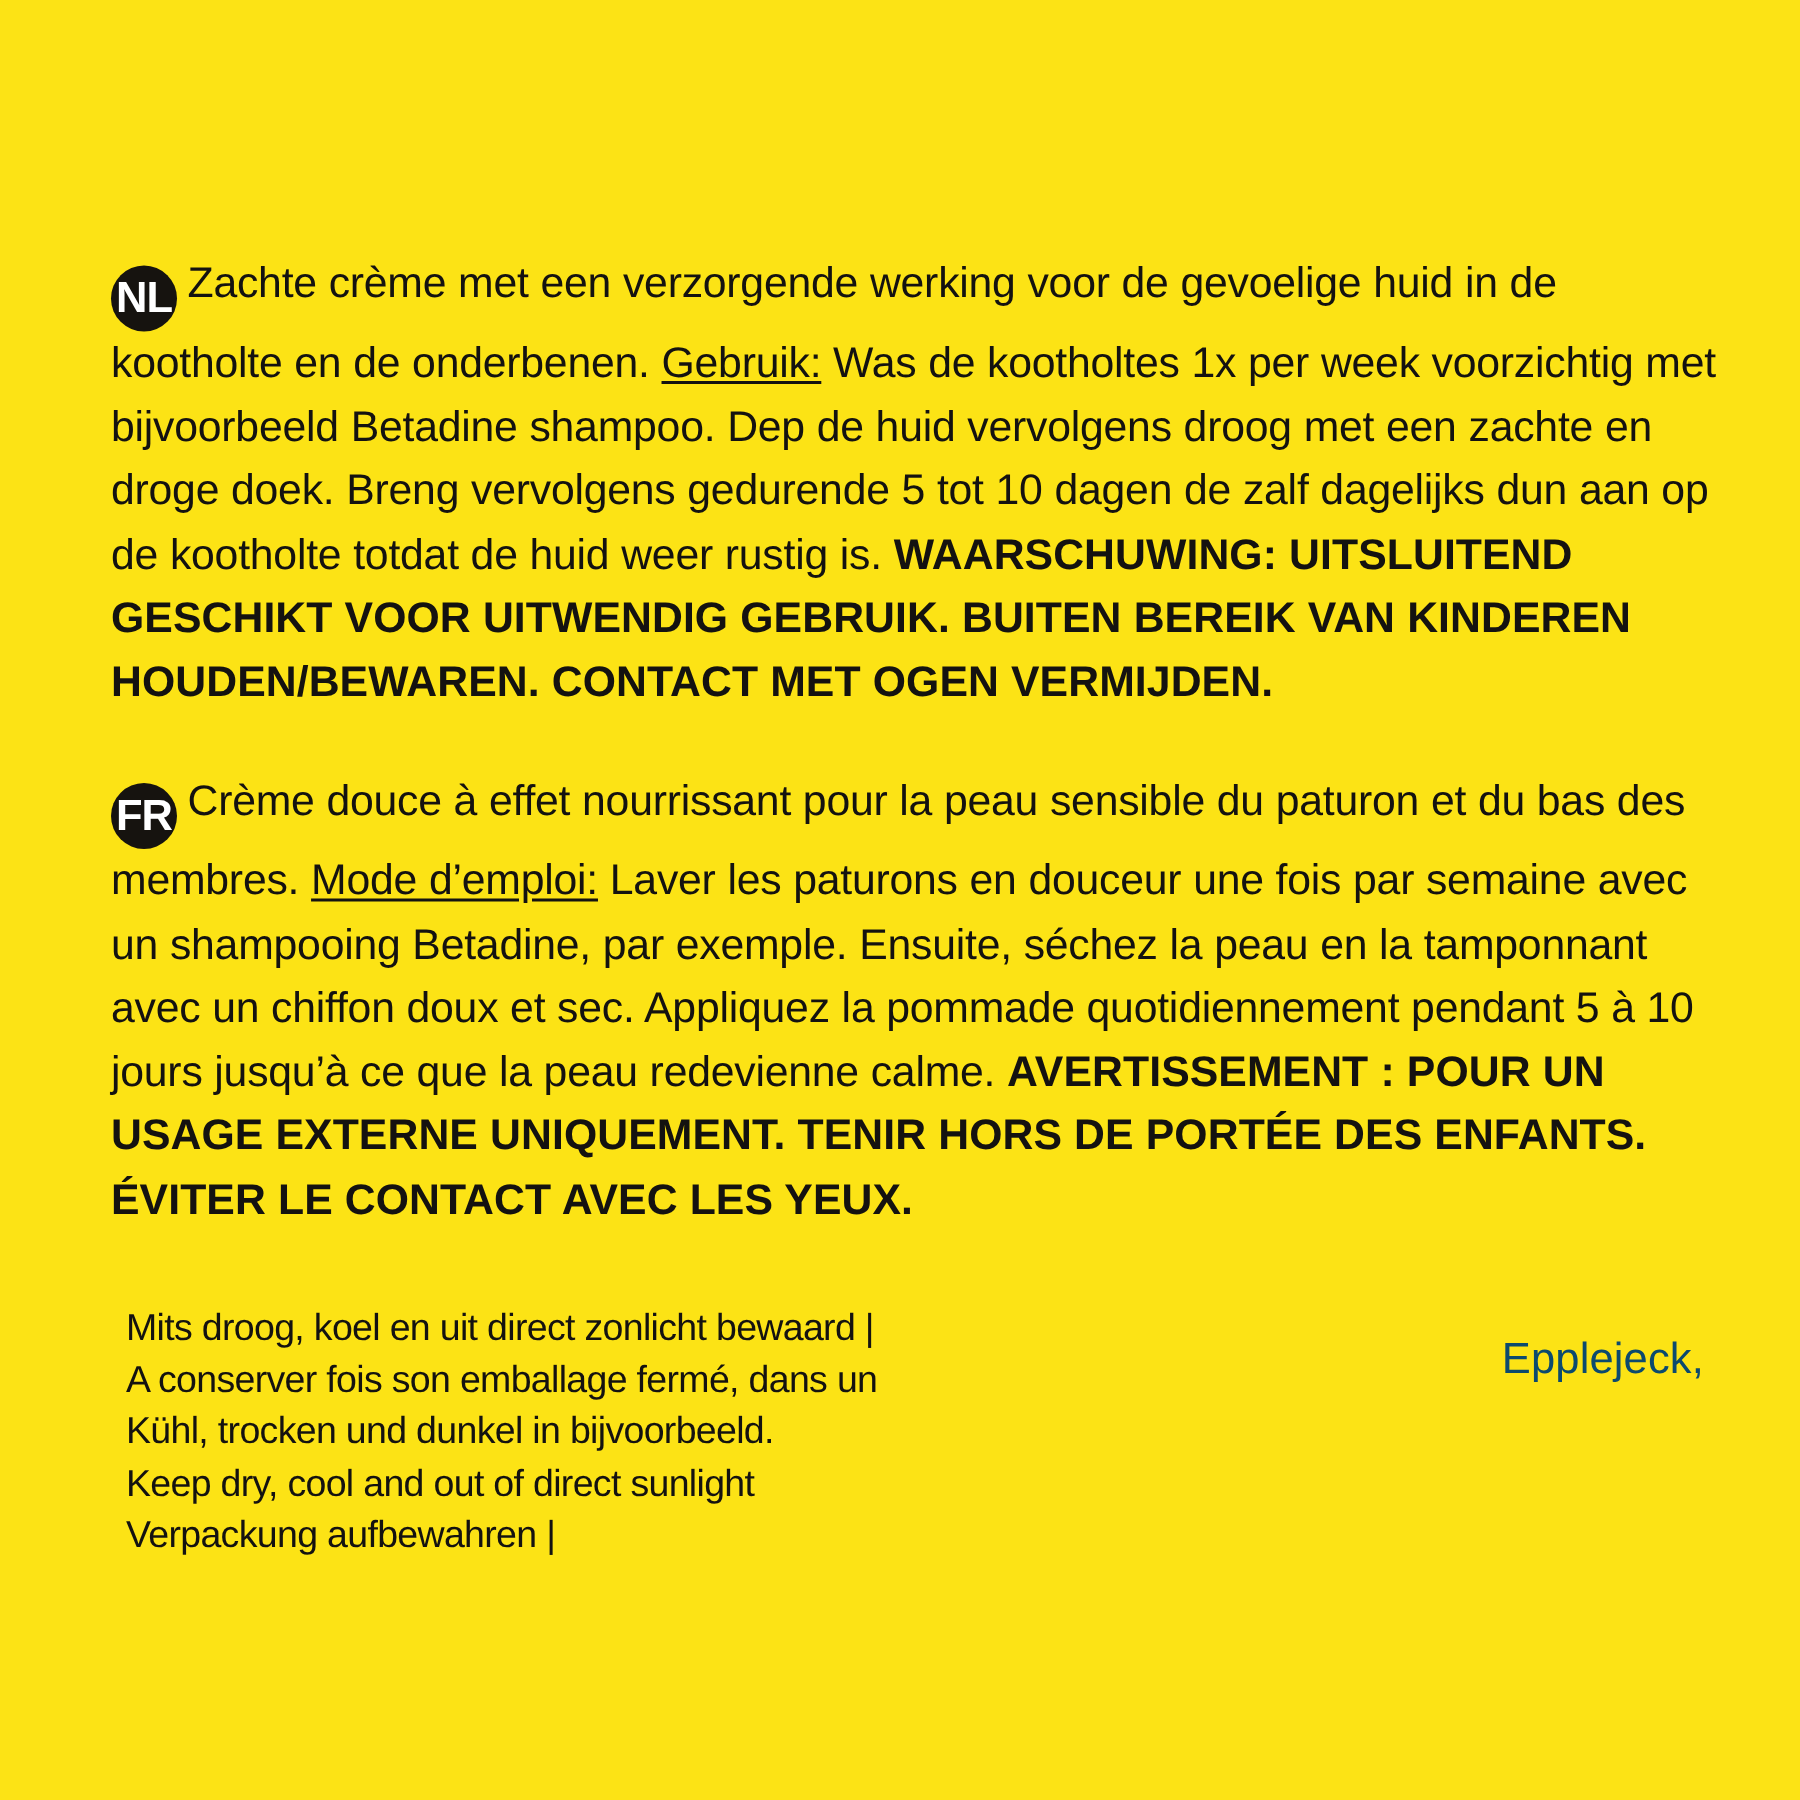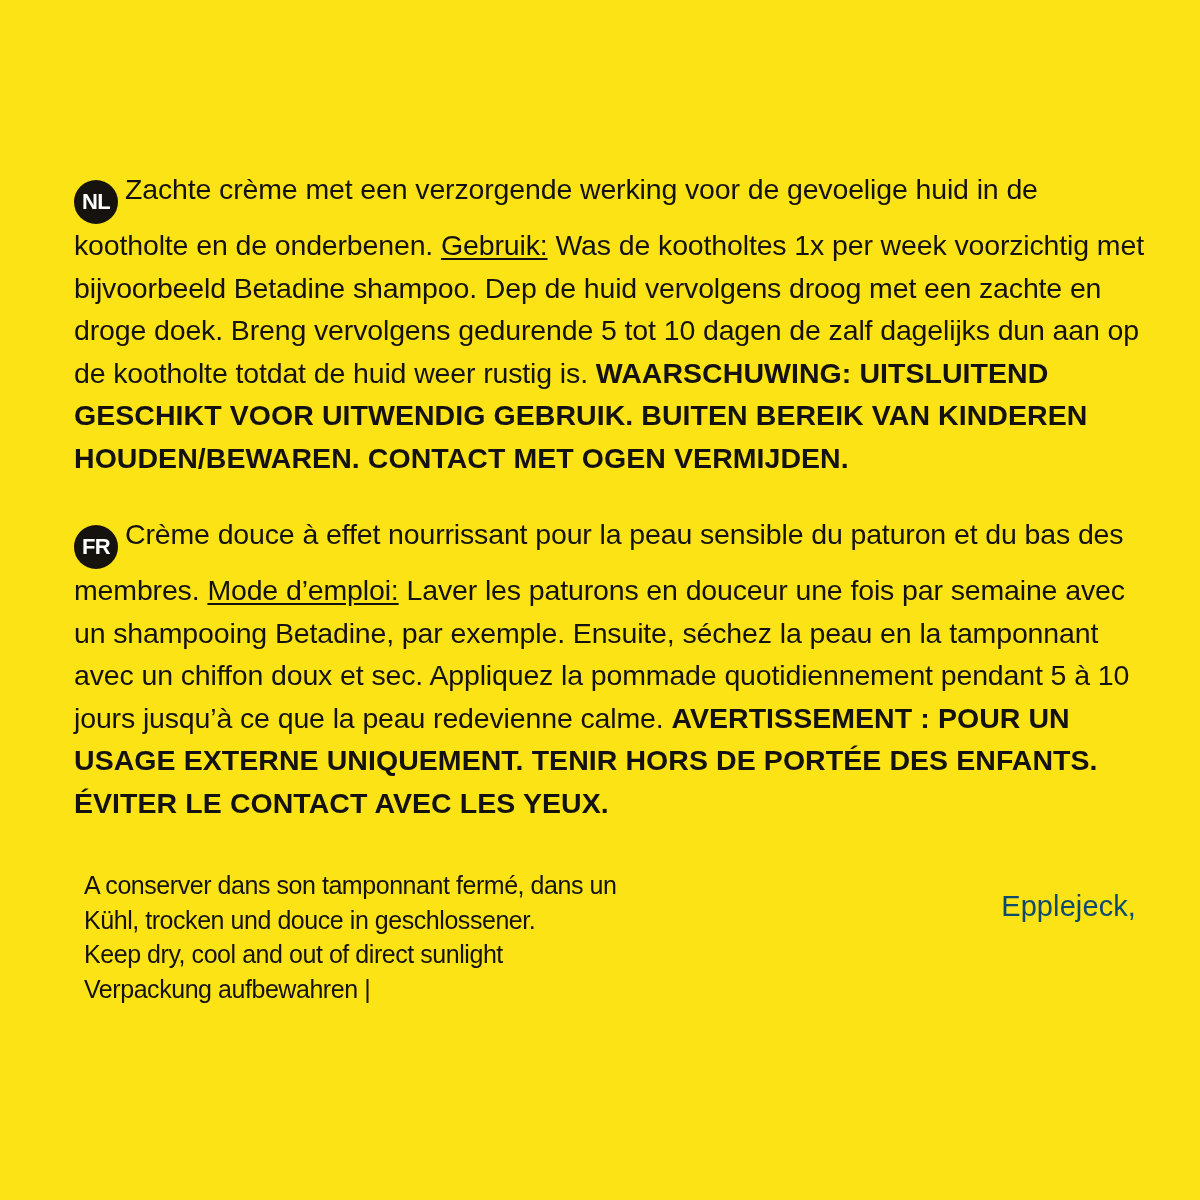--- a/index.html
+++ b/index.html
@@ -47,21 +47,21 @@
   
   .lang-badge {
     display: inline-block;
     width: 44px;
     height: 44px;
     border-radius: 50%;
     background: #16130f;
     color: #ffffff;
     font-family: "Liberation Sans", sans-serif;
     font-weight: bold;
-    font-size: 22px;
+    font-size: 29px;
     line-height: 44px;
     text-align: center;
     letter-spacing: -0.6px;
     vertical-align: -10px;
     margin-right: 7px;
     box-sizing: border-box;
   }
 
   .usage-head {
     text-decoration: underline;
@@ -117,22 +117,23 @@
 
   <div class="lang-block" id="nl-block">
     <p class="lang-para"><span class="lang-badge">NL</span><span>Zachte crème met een verzorgende werking voor de gevoelige huid in de kootholte en de onderbenen. </span><span class="usage-head">Gebruik:</span><span> Was de kootholtes 1x per week voorzichtig met bijvoorbeeld Betadine shampoo. Dep de huid vervolgens droog met een zachte en droge doek. Breng vervolgens gedurende 5 tot 10 dagen de zalf dagelijks dun aan op de kootholte totdat de huid weer rustig is.  </span><span class="warn">WAARSCHUWING: UITSLUITEND GESCHIKT VOOR UITWENDIG GEBRUIK. BUITEN BEREIK VAN KINDEREN HOUDEN/BEWAREN. CONTACT MET OGEN VERMIJDEN.</span></p>
   </div>
 
   <div class="lang-block" id="fr-block">
     <p class="lang-para"><span class="lang-badge">FR</span><span>Crème douce à effet nourrissant pour la peau sensible du paturon et du bas des membres. </span><span class="usage-head">Mode d’emploi:</span><span> Laver les paturons en douceur une fois par semaine avec un shampooing Betadine, par exemple. Ensuite, séchez la peau en la tamponnant avec un chiffon doux et sec. Appliquez la pommade quotidiennement pendant 5 à 10 jours jusqu’à ce que la peau redevienne calme. </span><span class="warn">AVERTISSEMENT : POUR UN USAGE EXTERNE UNIQUEMENT. TENIR HORS DE PORTÉE DES ENFANTS. ÉVITER LE CONTACT AVEC LES YEUX.</span></p>
   </div>
 
   <div id="storage-block">
-    <p class="storage-line">A conserver dans son tamponnant fermé, dans un</p>
-    <p class="storage-line">Kühl, trocken und douce in geschlossener.</p>
+    <p class="storage-line">Mits droog, koel en uit direct zonlicht bewaard |</p>
+    <p class="storage-line">A conserver fois son emballage fermé, dans un</p>
+    <p class="storage-line">Kühl, trocken und dunkel in bijvoorbeeld.</p>
     <p class="storage-line">Keep dry, cool and out of direct sunlight</p>
     <p class="storage-line">Verpackung aufbewahren |</p>
   </div>
 
   <div id="address-block">
     <p class="address-line">Epplejeck,</p>
   </div>
 
 </div>
 

